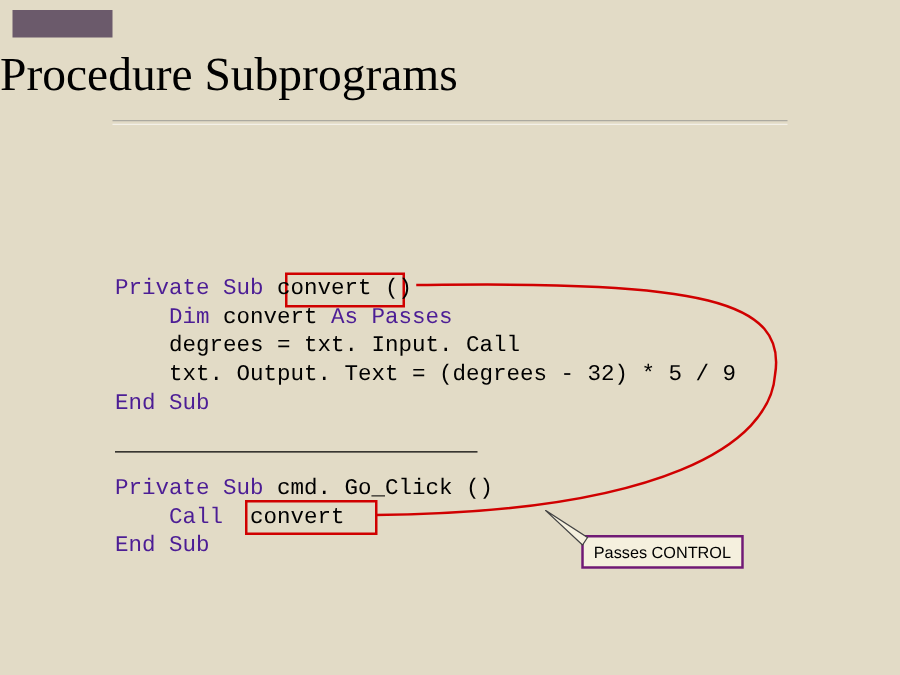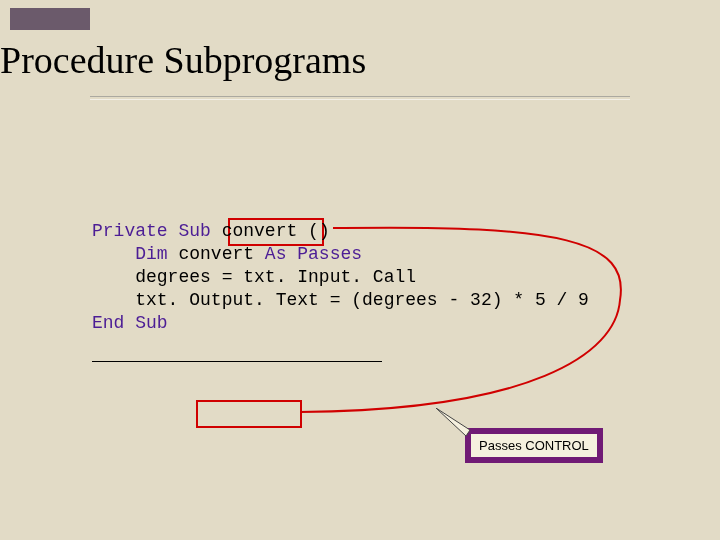--- a/index.html
+++ b/index.html
@@ -75,21 +75,21 @@
   }
   .connector {
     position: absolute;
     stroke: #d00000;
     stroke-width: 2;
     fill: none;
   }
   .callout {
     position: absolute;
     background: #f5f0de;
-    border: 6px solid #701a75;
+    border: 2px solid #701a75;
     font-family: Arial, sans-serif;
     font-size: 13px;
     padding: 4px 8px;
     color: #000;
   }
   .callout-tail {
     position: absolute;
     fill: #f5f0de;
     stroke: #444;
     stroke-width: 1;
@@ -120,20 +120,23 @@
   <div class="red-box" style="top:218px; left:228px; width:92px; height:24px;"></div>
 
   <div class="code-block code1"><span class="kw">Private Sub</span> <span>convert</span> <span>()</span>
     <span class="kw">Dim</span><span> convert </span><span class="kw">As</span> <span class="kw">Passes</span>
     <span>degrees = txt. Input. Call</span>
     <span>txt. Output. Text = (degrees - 32) * 5 / 9</span>
 <span class="kw">End Sub</span></div>
 
   <div class="hr-line2"></div>
 
+  <div class="code-block code2"><span class="kw">Private Sub</span> <span>cmd. Go_Click ()</span>
+    <span class="kw">Call</span>  <span>convert</span>
+<span class="kw">End Sub</span></div>
 
   <div class="red-box" style="top:400px; left:196px; width:102px; height:24px;"></div>
 
   <svg class="connector" style="top:0; left:0;" width="720" height="540">
     <path d="M 333,228 L 342,228 C 560,225 630,240 620,300 C 616,355 530,410 300,412"></path>
   </svg>
 
   <div class="callout" style="top:428px; left:465px;">
     <span>Passes CONTROL</span>
   </div>

